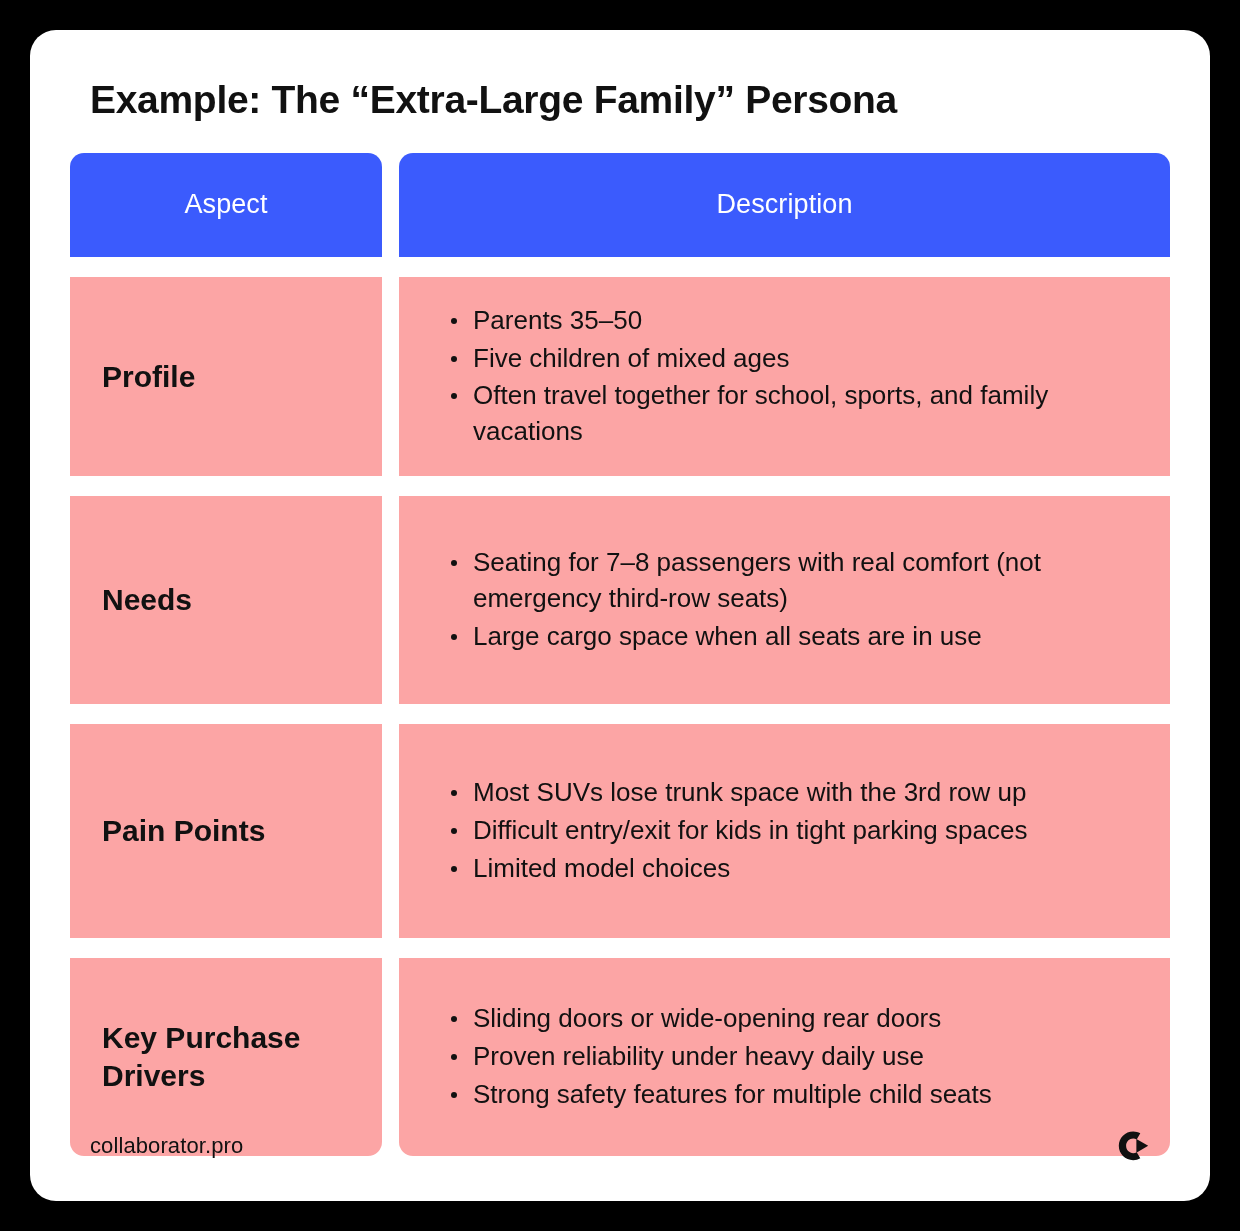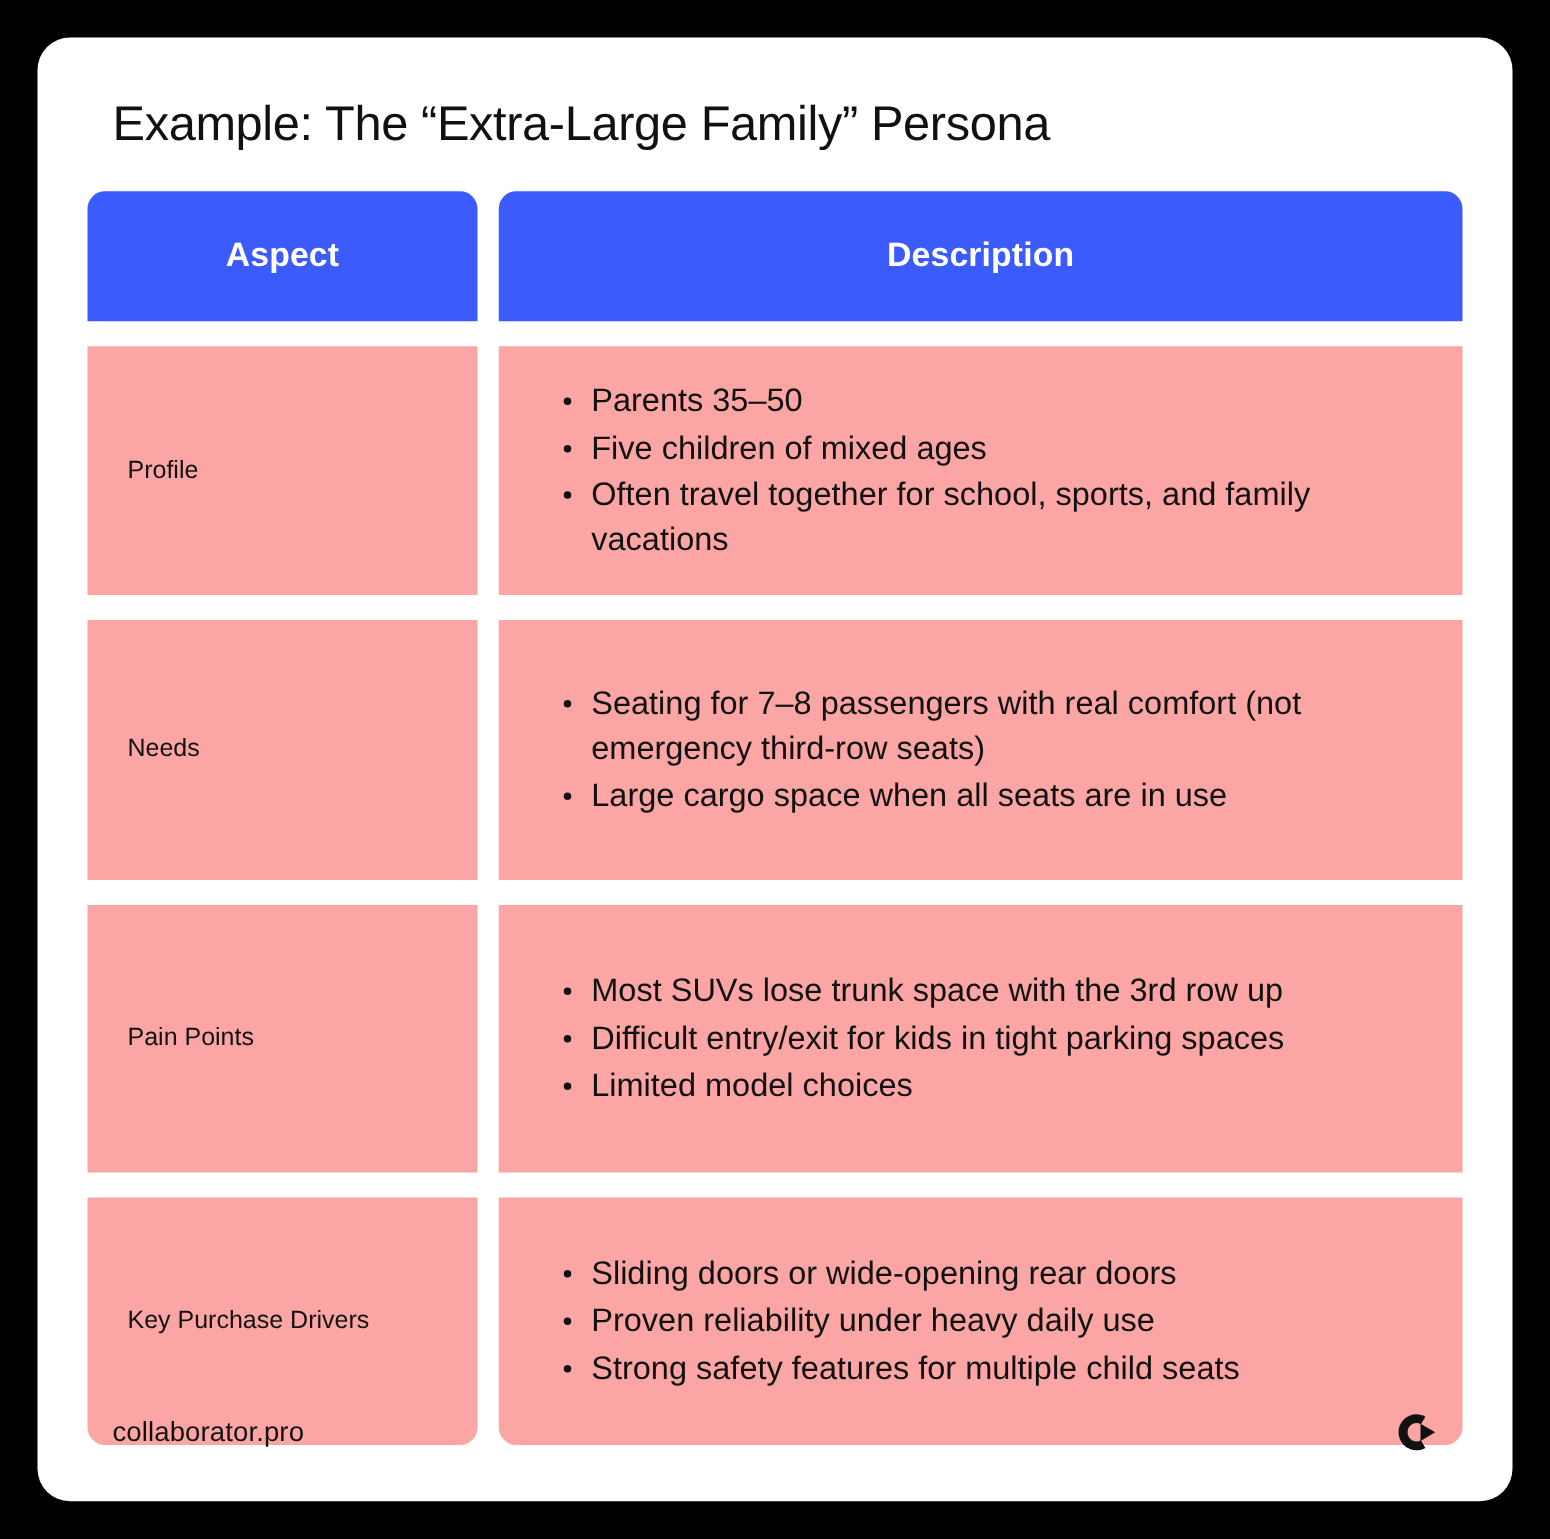--- a/index.html
+++ b/index.html
@@ -30,21 +30,21 @@
     width: 1180px;
     height: 1171px;
     background: #ffffff;
     border-radius: 26px;
     padding: 30px 40px 0 40px;
     overflow: hidden;
   }
 
   .page-title {
     font-size: 39px;
-    font-weight: 400;
+    font-weight: 700;
     color: #111111;
     letter-spacing: -0.3px;
     line-height: 1.15;
     padding-left: 20px;
     padding-top: 18px;
     padding-bottom: 20px;
     white-space: nowrap;
   }
 
   .table {
@@ -80,39 +80,39 @@
   .header-row .cell-desc {
     background: #3b5bfd;
     border-radius: 14px 14px 0 0;
     height: 104px;
     justify-content: center;
     align-items: center;
   }
   .header-label {
     color: #ffffff;
     font-size: 27px;
-    font-weight: 700;
+    font-weight: 400;
     letter-spacing: 0.1px;
     text-align: right;
   }
 
   
   .body-row .cell-aspect,
   .body-row .cell-desc {
     background: #fca5a5;
   }
   .body-row:last-child .cell-aspect,
   .body-row:last-child .cell-desc {
     border-radius: 0 0 14px 14px;
   }
 
   .aspect-label {
-    font-size: 20px;
-    color: #111111;
-    font-weight: 400;
+    font-size: 30px;
+    color: #111111;
+    font-weight: 700;
     line-height: 1.25;
   }
 
   ul.bullets {
     list-style: none;
     width: 100%;
   }
   ul.bullets li {
     position: relative;
     padding-left: 28px;

